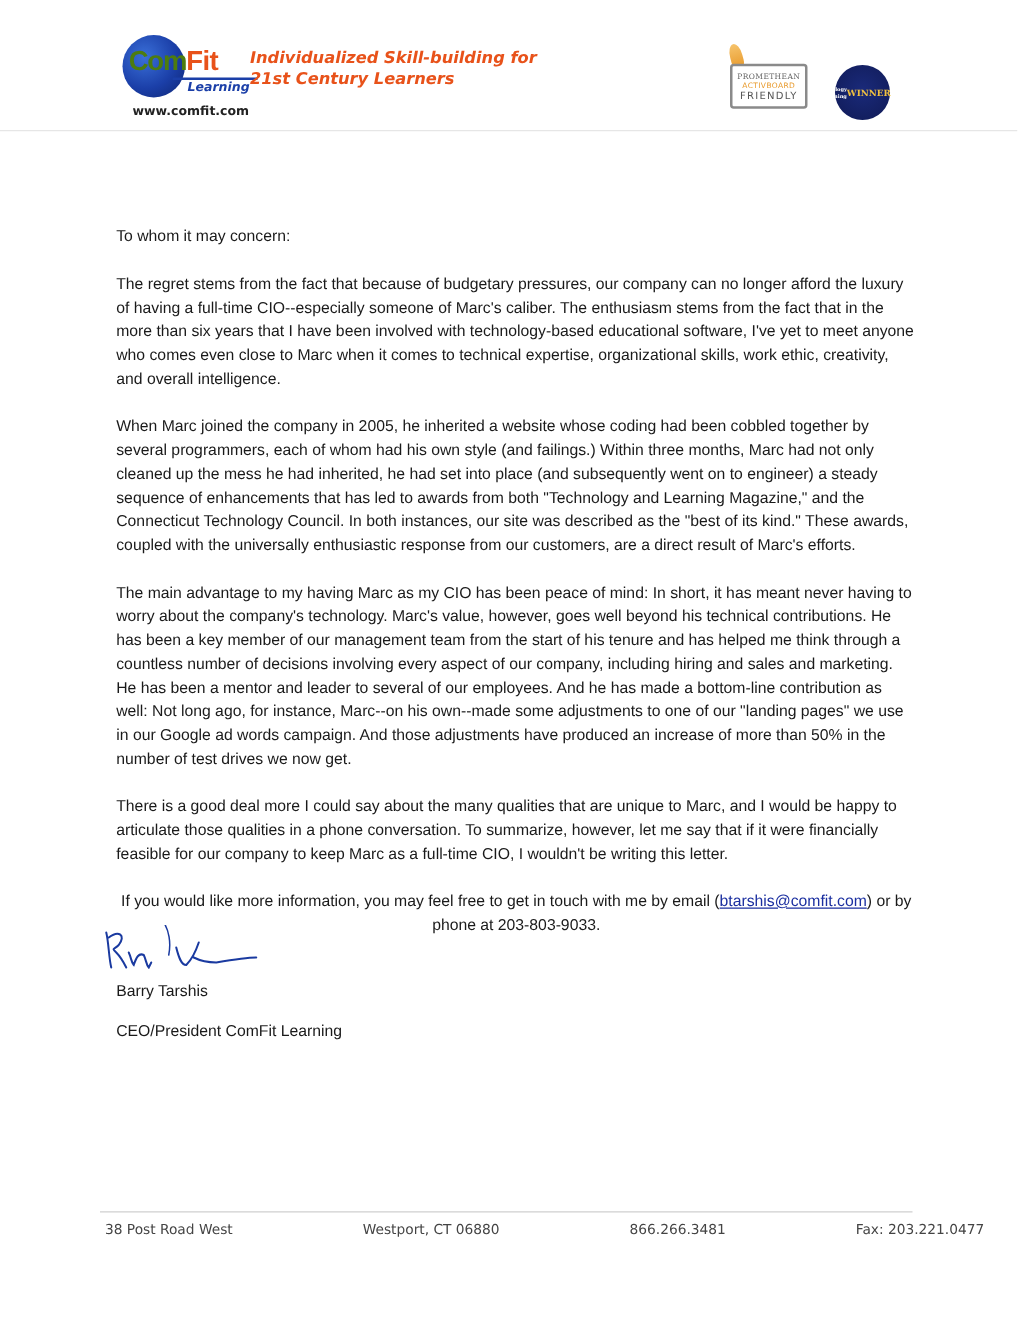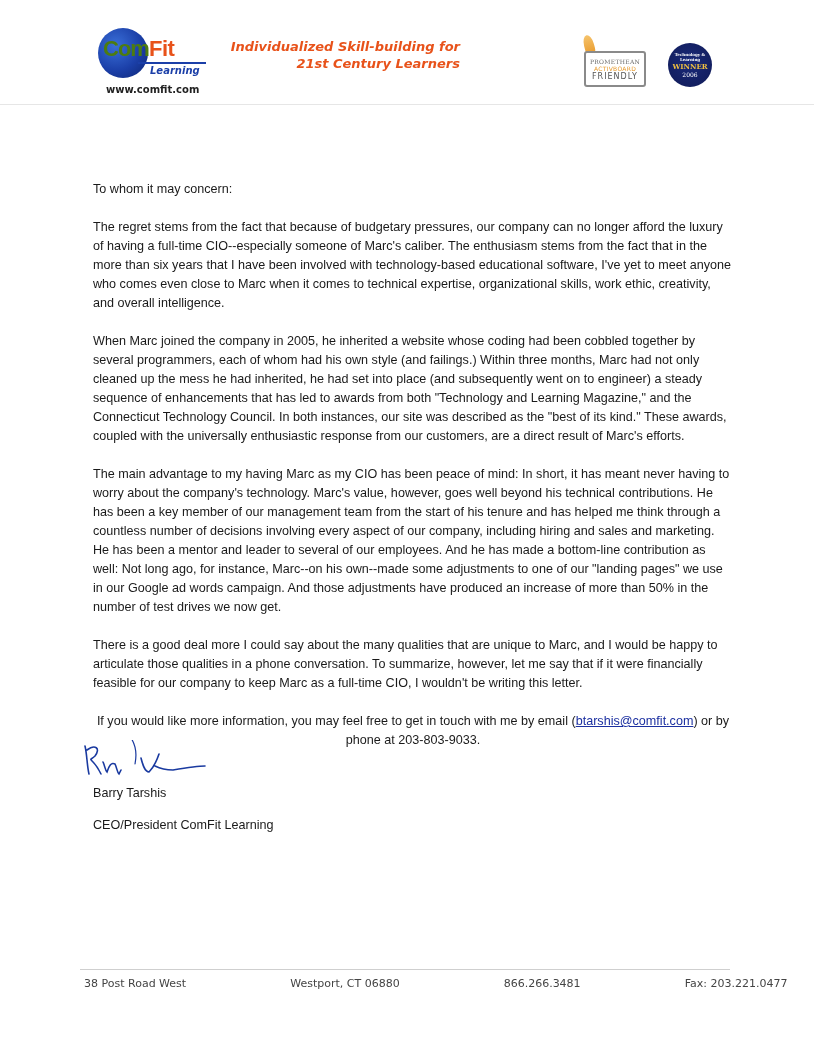--- a/index.html
+++ b/index.html
@@ -24,44 +24,44 @@
     .logo-rule { position: absolute; left: 40px; top: 34px; width: 68px; height: 2px; background: #1b3fa8; }
     .logo-learning {
       position: absolute; left: 52px; top: 37px; font-family: "DejaVu Sans", sans-serif;
       font-style: italic; font-weight: bold; font-size: 10px; color: #1b3fa8;
     }
     .logo-url {
       position: absolute; left: 8px; top: 56px; font-family: "DejaVu Sans", sans-serif;
       font-weight: bold; font-size: 10px; color: #222222;
     }
     .tagline {
-      position: absolute; left: 200px; top: 38px; width: 260px; text-align: right;
+      position: absolute; left: 200px; top: 38px; width: 260px; text-align: left;
       font-family: "DejaVu Sans", sans-serif; font-style: italic; font-weight: bold;
       font-size: 13px; line-height: 17px; color: #e8521a;
     }
     .badge-promethean {
       position: absolute; left: 580px; top: 35px; width: 68px; height: 60px;
     }
     .badge-promethean .flame {
       position: absolute; left: 4px; top: 0; width: 10px; height: 20px;
       background: linear-gradient(180deg, #f6c36b, #e89a2c); border-radius: 50% 50% 30% 30%;
       transform: rotate(-15deg);
     }
     .badge-promethean .box {
       position: absolute; left: 4px; top: 16px; width: 62px; height: 36px;
       border: 2px solid #8a8a8a; border-radius: 3px; background: #fff;
       display: flex; flex-direction: column; align-items: center; justify-content: center;
     }
     .badge-promethean .l1 { font-family: "DejaVu Serif", serif; font-size: 6px; color: #666; letter-spacing: 0.3px; }
     .badge-promethean .l2 { font-family: "DejaVu Sans", sans-serif; font-size: 6px; color: #e89a2c; letter-spacing: 0.3px; }
     .badge-promethean .l3 { font-family: "DejaVu Sans", sans-serif; font-size: 8px; color: #555; letter-spacing: 1px; }
     .badge-winner {
-      position: absolute; left: 668px; top: 43px; width: 44px; height: 44px; border-radius: 50%;
+      position: absolute; left: 668px; top: 52px; width: 44px; height: 44px; border-radius: 50%;
       background: radial-gradient(circle at 50% 45%, #1a2a7a 0%, #101a55 100%);
-      display: flex; flex-direction: column; align-items: center; justify-content: center; color: #fff;
+      display: flex; flex-direction: row; align-items: center; justify-content: center; color: #fff;
     }
     .badge-winner .b1 { font-family: "DejaVu Serif", serif; font-size: 5px; font-weight: bold; line-height: 5px; }
     .badge-winner .b2 { font-family: "DejaVu Serif", serif; font-size: 7px; font-weight: bold; color: #f0c040; line-height: 9px; }
     .badge-winner .b3 { font-family: "DejaVu Serif", serif; font-size: 6px; line-height: 7px; }
     .head-rule { position: absolute; left: 0; top: 104px; width: 814px; height: 1px; background: #e6e6e6; }
 
     
     .letter {
       position: absolute; left: 93px; top: 180px; width: 640px;
       font-family: "Liberation Sans", sans-serif; font-size: 12.6px; line-height: 19px; color: #1a1a1a;

